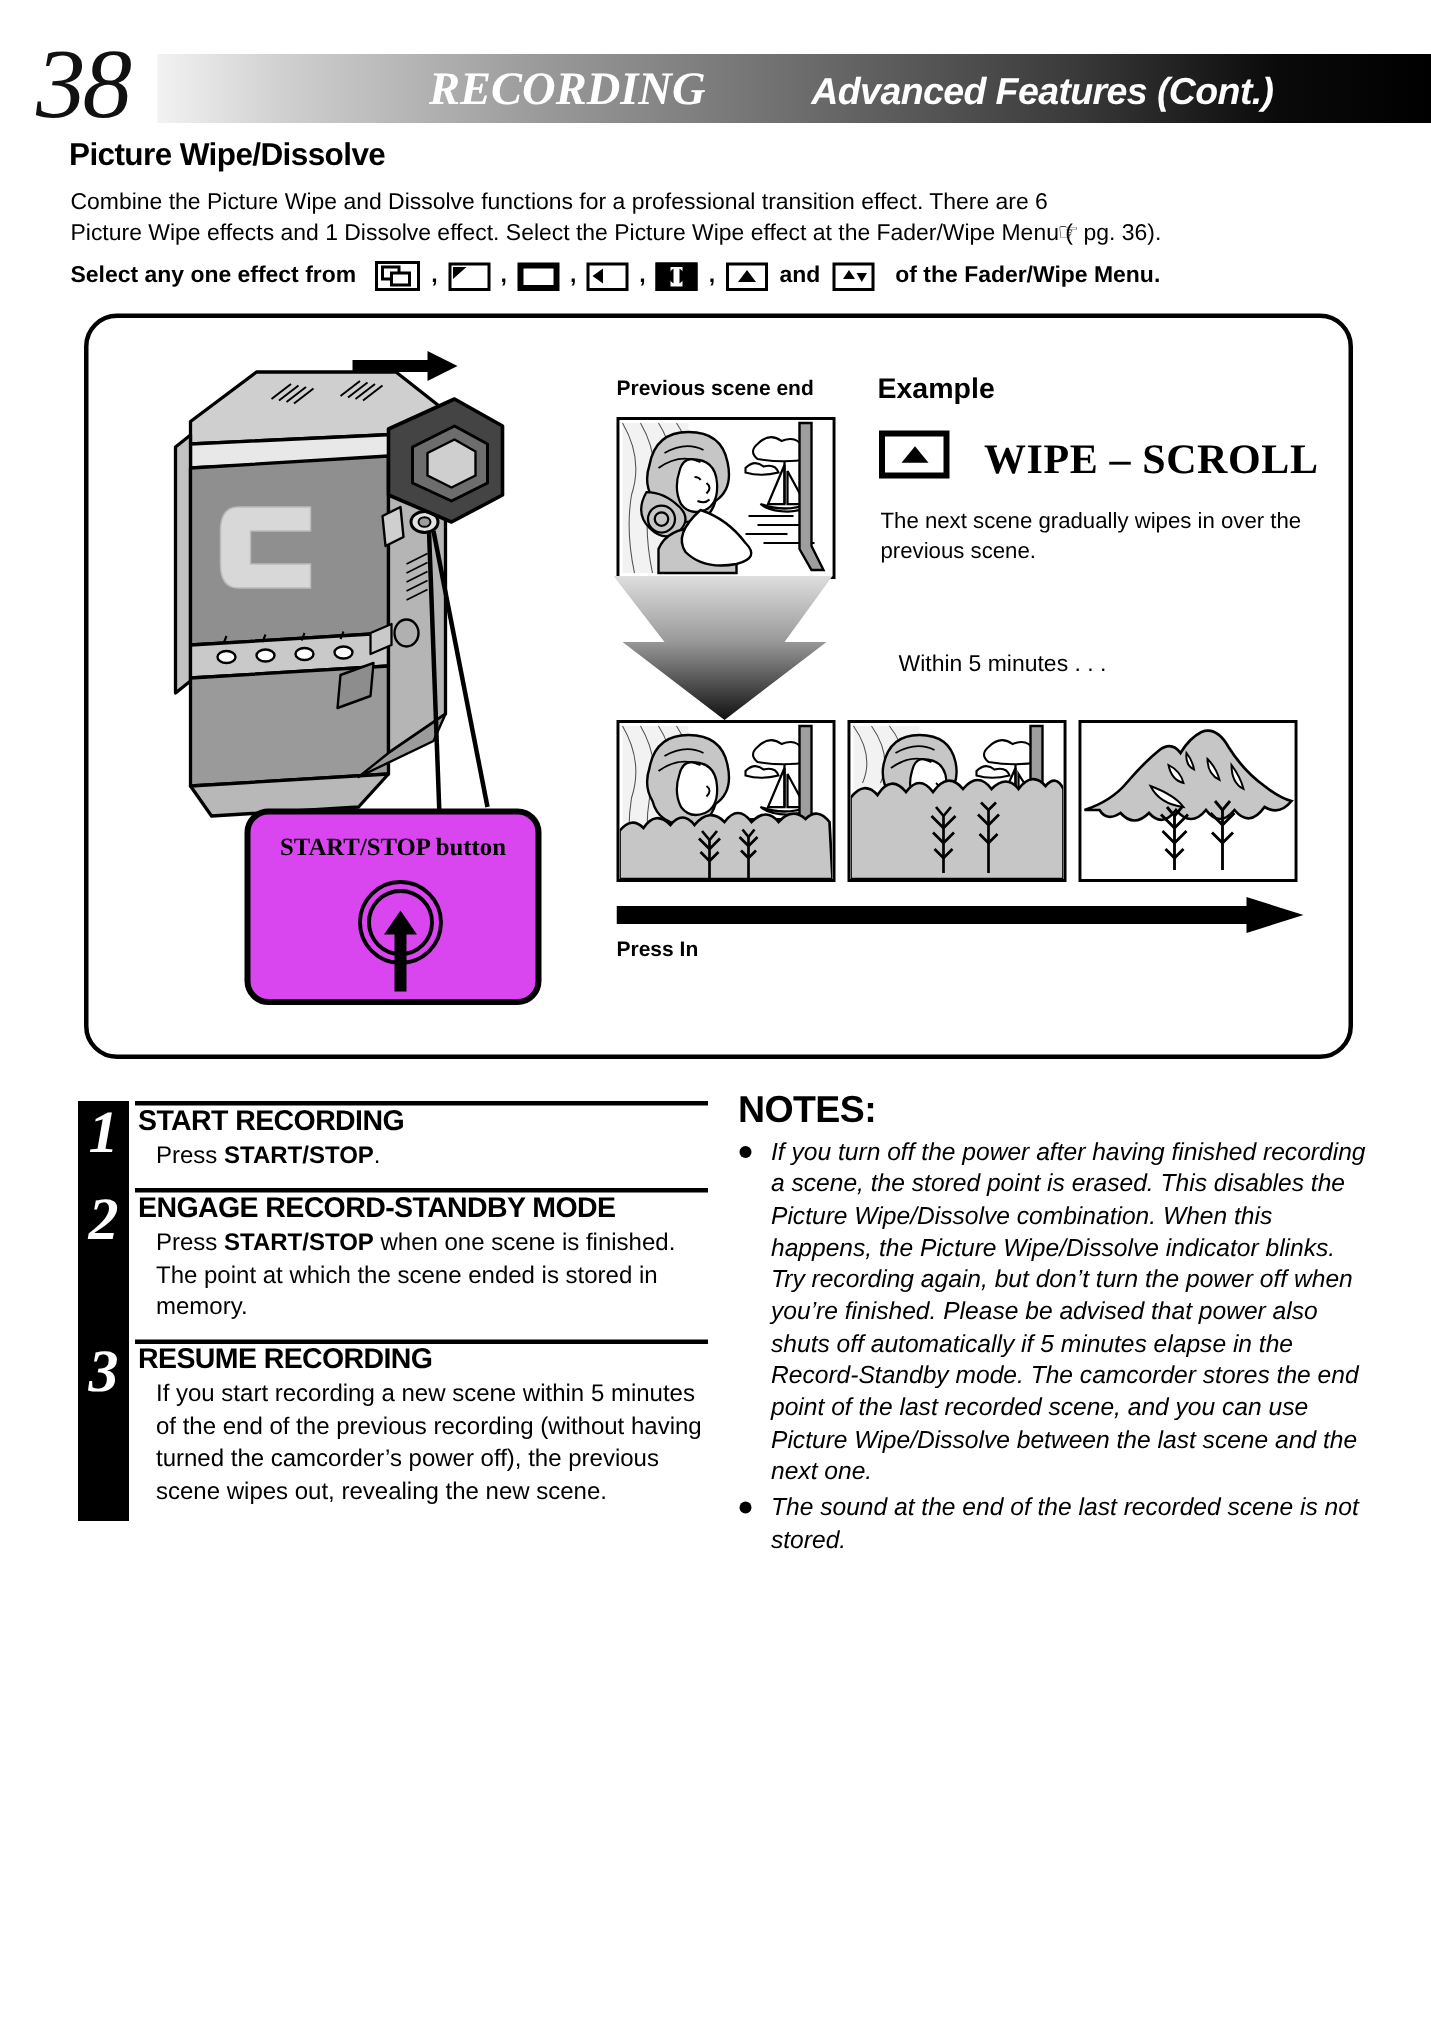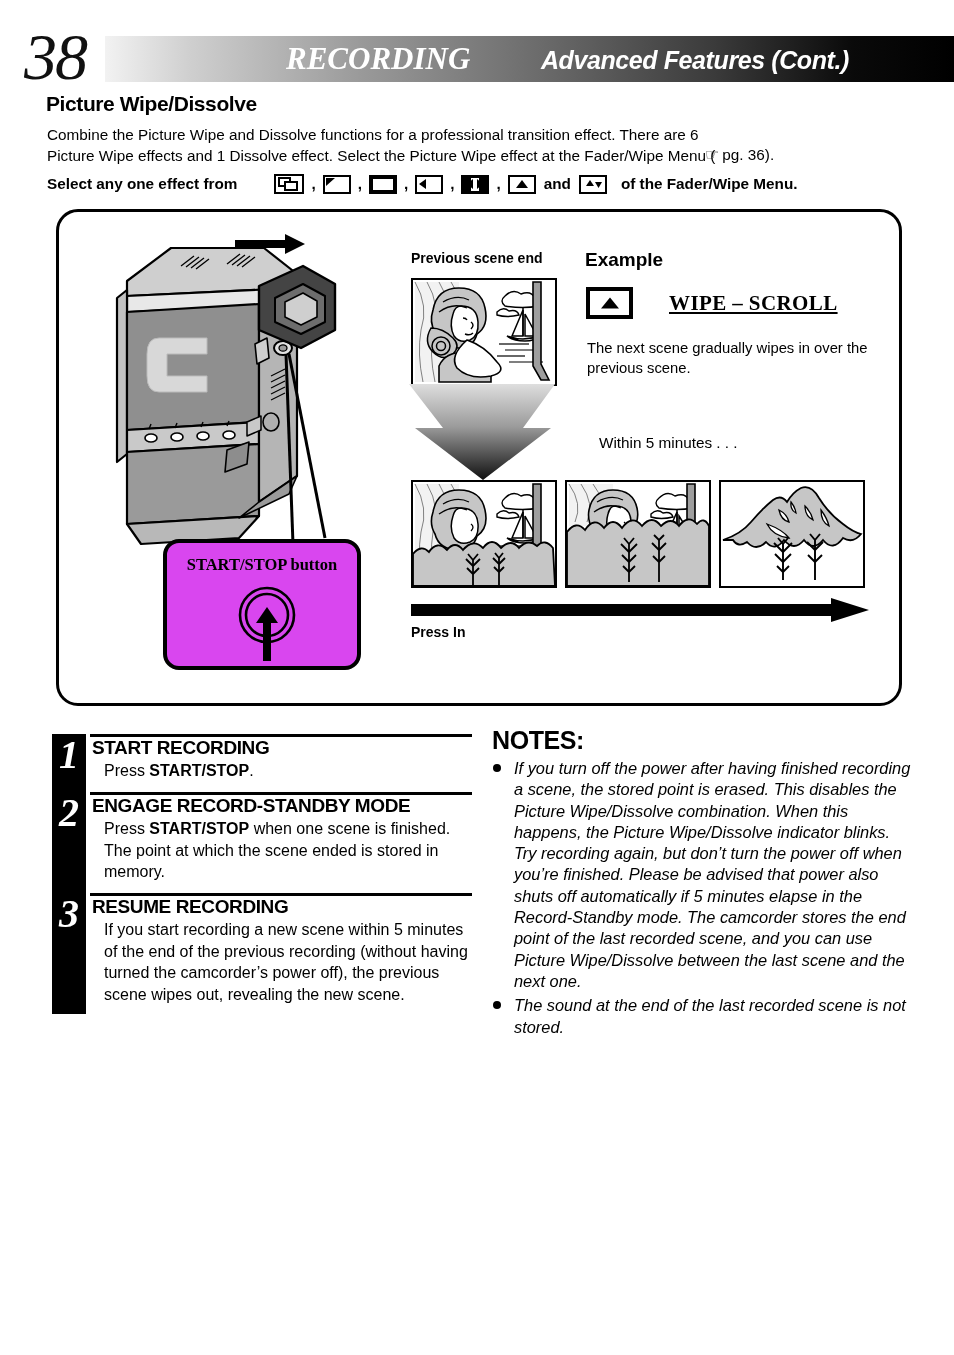--- a/index.html
+++ b/index.html
@@ -69,21 +69,21 @@
 
   #select-line {
     position: absolute; left: 47px; top: 172px;
     width: 880px; height: 24px;
     display: flex; align-items: center;
     font-size: 15.3px; font-weight: bold;
     white-space: nowrap;
   }
   #select-line .sep { padding: 0 7px; font-weight: bold; }
   #select-line .word { padding: 0 8px; }
-  #select-line .lead { padding-right: 37px; }
+  #select-line .lead { padding-right: 13px; }
   #select-line .tail { padding-left: 14px; }
 
   
   .chip {
     display: inline-block; position: relative;
     width: 28px; height: 19px;
     border: 2.5px solid #000; background: #fff;
     vertical-align: middle;
   }
   .chip.big { width: 30px; height: 20px; }
@@ -125,24 +125,23 @@
   
   .lbl-prev {
     position: absolute; left: 352px; top: 38px;
     font-size: 14px; font-weight: bold; text-align: right;
   }
   .lbl-example {
     position: absolute; left: 526px; top: 37px;
     font-size: 19px; font-weight: bold;
   }
   #wipe-name {
-    position: absolute; left: 610px; top: 79px;
-    font-size: 21px; font-weight: bold; letter-spacing: 0.4px;
+    position: absolute; left: 597px; top: 79px;
+    font-size: 28px; font-weight: bold; letter-spacing: 0.4px;
     font-family: "Liberation Serif", serif;
-    text-decoration: underline;
   }
   #wipe-icon { position: absolute; left: 527px; top: 75px; }
   #wipe-icon .chip { width: 47px; height: 32px; border-width: 4px; }
   #wipe-icon .chip-tri-up {
     border-left-width: 9px; border-right-width: 9px; border-bottom-width: 11px;
   }
   #wipe-desc {
     position: absolute; left: 528px; top: 126px;
     width: 305px;
     font-size: 14.8px; line-height: 20px;

